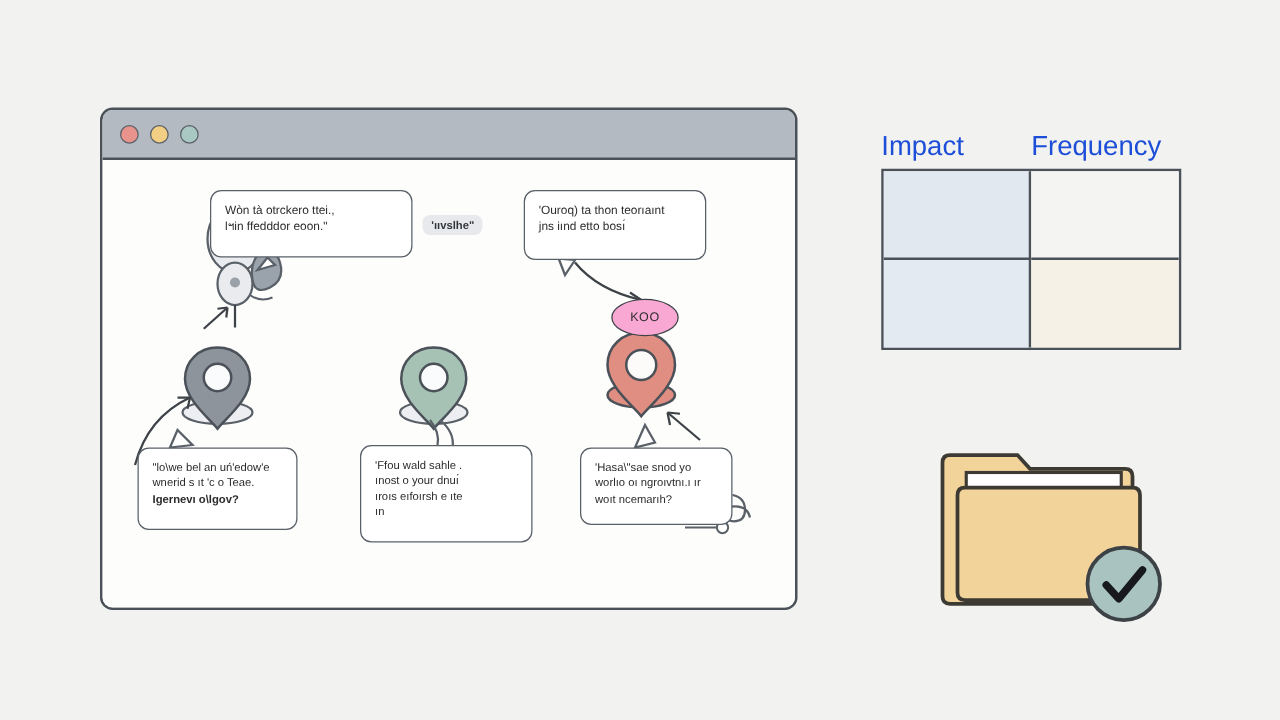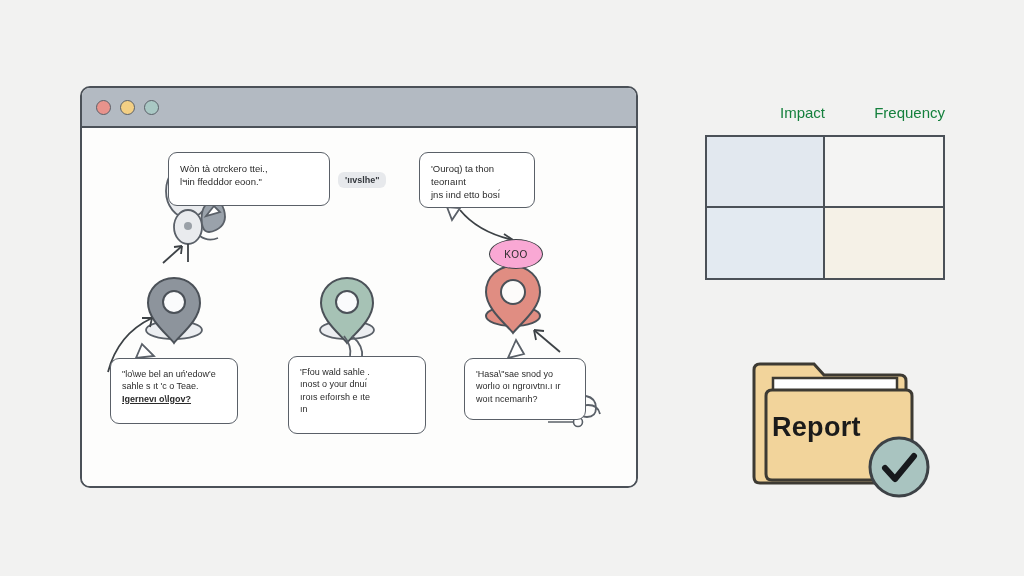--- a/index.html
+++ b/index.html
@@ -86,31 +86,30 @@
     padding: 9px 11px;
     color: #2b2b2b;
     line-height: 1.38;
   }
   .bubble p {
     margin: 0;
     white-space: pre-line;
   }
   .bubble .strong {
     font-weight: bold;
-    text-decoration: underline;
   }
 
   .bubble-top-left {
     left: 168px; top: 152px;
     width: 162px; height: 54px;
     font-size: 9.5px;
   }
   .bubble-top-right {
     left: 419px; top: 152px;
-    width: 116px; height: 56px;
+    width: 146px; height: 56px;
     font-size: 9.5px;
   }
   .bubble-bot-left {
     left: 110px; top: 358px;
     width: 128px; height: 66px;
     font-size: 9px;
   }
   .bubble-bot-mid {
     left: 288px; top: 356px;
     width: 138px; height: 78px;
@@ -168,23 +167,23 @@
   .cell-br { background: #f5f1e7; }
 
   .matrix-labels {
     position: absolute;
     left: 705px; top: 104px;
     width: 240px;
     display: flex;
   }
   .matrix-label {
     flex: 1;
-    text-align: right;
-    font-size: 15px;
-    color: #15803d;
+    text-align: left;
+    font-size: 22px;
+    color: #1d4ed8;
   }
 
   
   .folder-wrap {
     position: absolute;
     left: 748px; top: 348px;
     width: 182px; height: 150px;
   }
   .report-text {
     position: absolute;
@@ -306,21 +305,21 @@
 
   <div class="bubble bubble-top-right">
     <p>'Ouroq) ta thon teorıaınt
 jns iınd etto bosı́</p>
   </div>
 
   <div class="koo-bubble">KOO</div>
 
   <div class="bubble bubble-bot-left">
     <p>"lo\we bel an uń'edow'e</p>
-    <p>sahle s ıt 'c o Teae.</p>
+    <p>wnerid s ıt 'c o Teae.</p>
     <p class="strong">Igernevı o\lgov?</p>
   </div>
 
   <div class="bubble bubble-bot-mid">
     <p>'Ffou wald sahle .
 ınost o your dnuı́
 ıroıs eıfoırsh e ıte
 ın</p>
   </div>
 
@@ -348,15 +347,14 @@
 
       <rect x="25" y="30" width="124" height="14" fill="#ffffff" stroke="#3d3a33" stroke-width="2.5"></rect>
 
       <path d="M18 48 q0 -6 6 -6 h134 q6 0 6 6 v78 q0 6 -6 6 h-134 q-6 0 -6 -6 z" fill="#f2d49b" stroke="#3d3a33" stroke-width="3"></path>
     </svg>
     <svg viewBox="0 0 70 70" width="70" height="70" style="position:absolute; left:116px; top:84px;">
       <circle cx="35" cy="35" r="29" fill="#a9c4c0" stroke="#3d4246" stroke-width="3"></circle>
       <path d="M21 36 L31 47 L50 24" fill="none" stroke="#17191c" stroke-width="6" stroke-linecap="round" stroke-linejoin="round"></path>
     </svg>
   </div>
-  <div class="report-text">Report</div>
 
 </div>
 
 </body></html>

